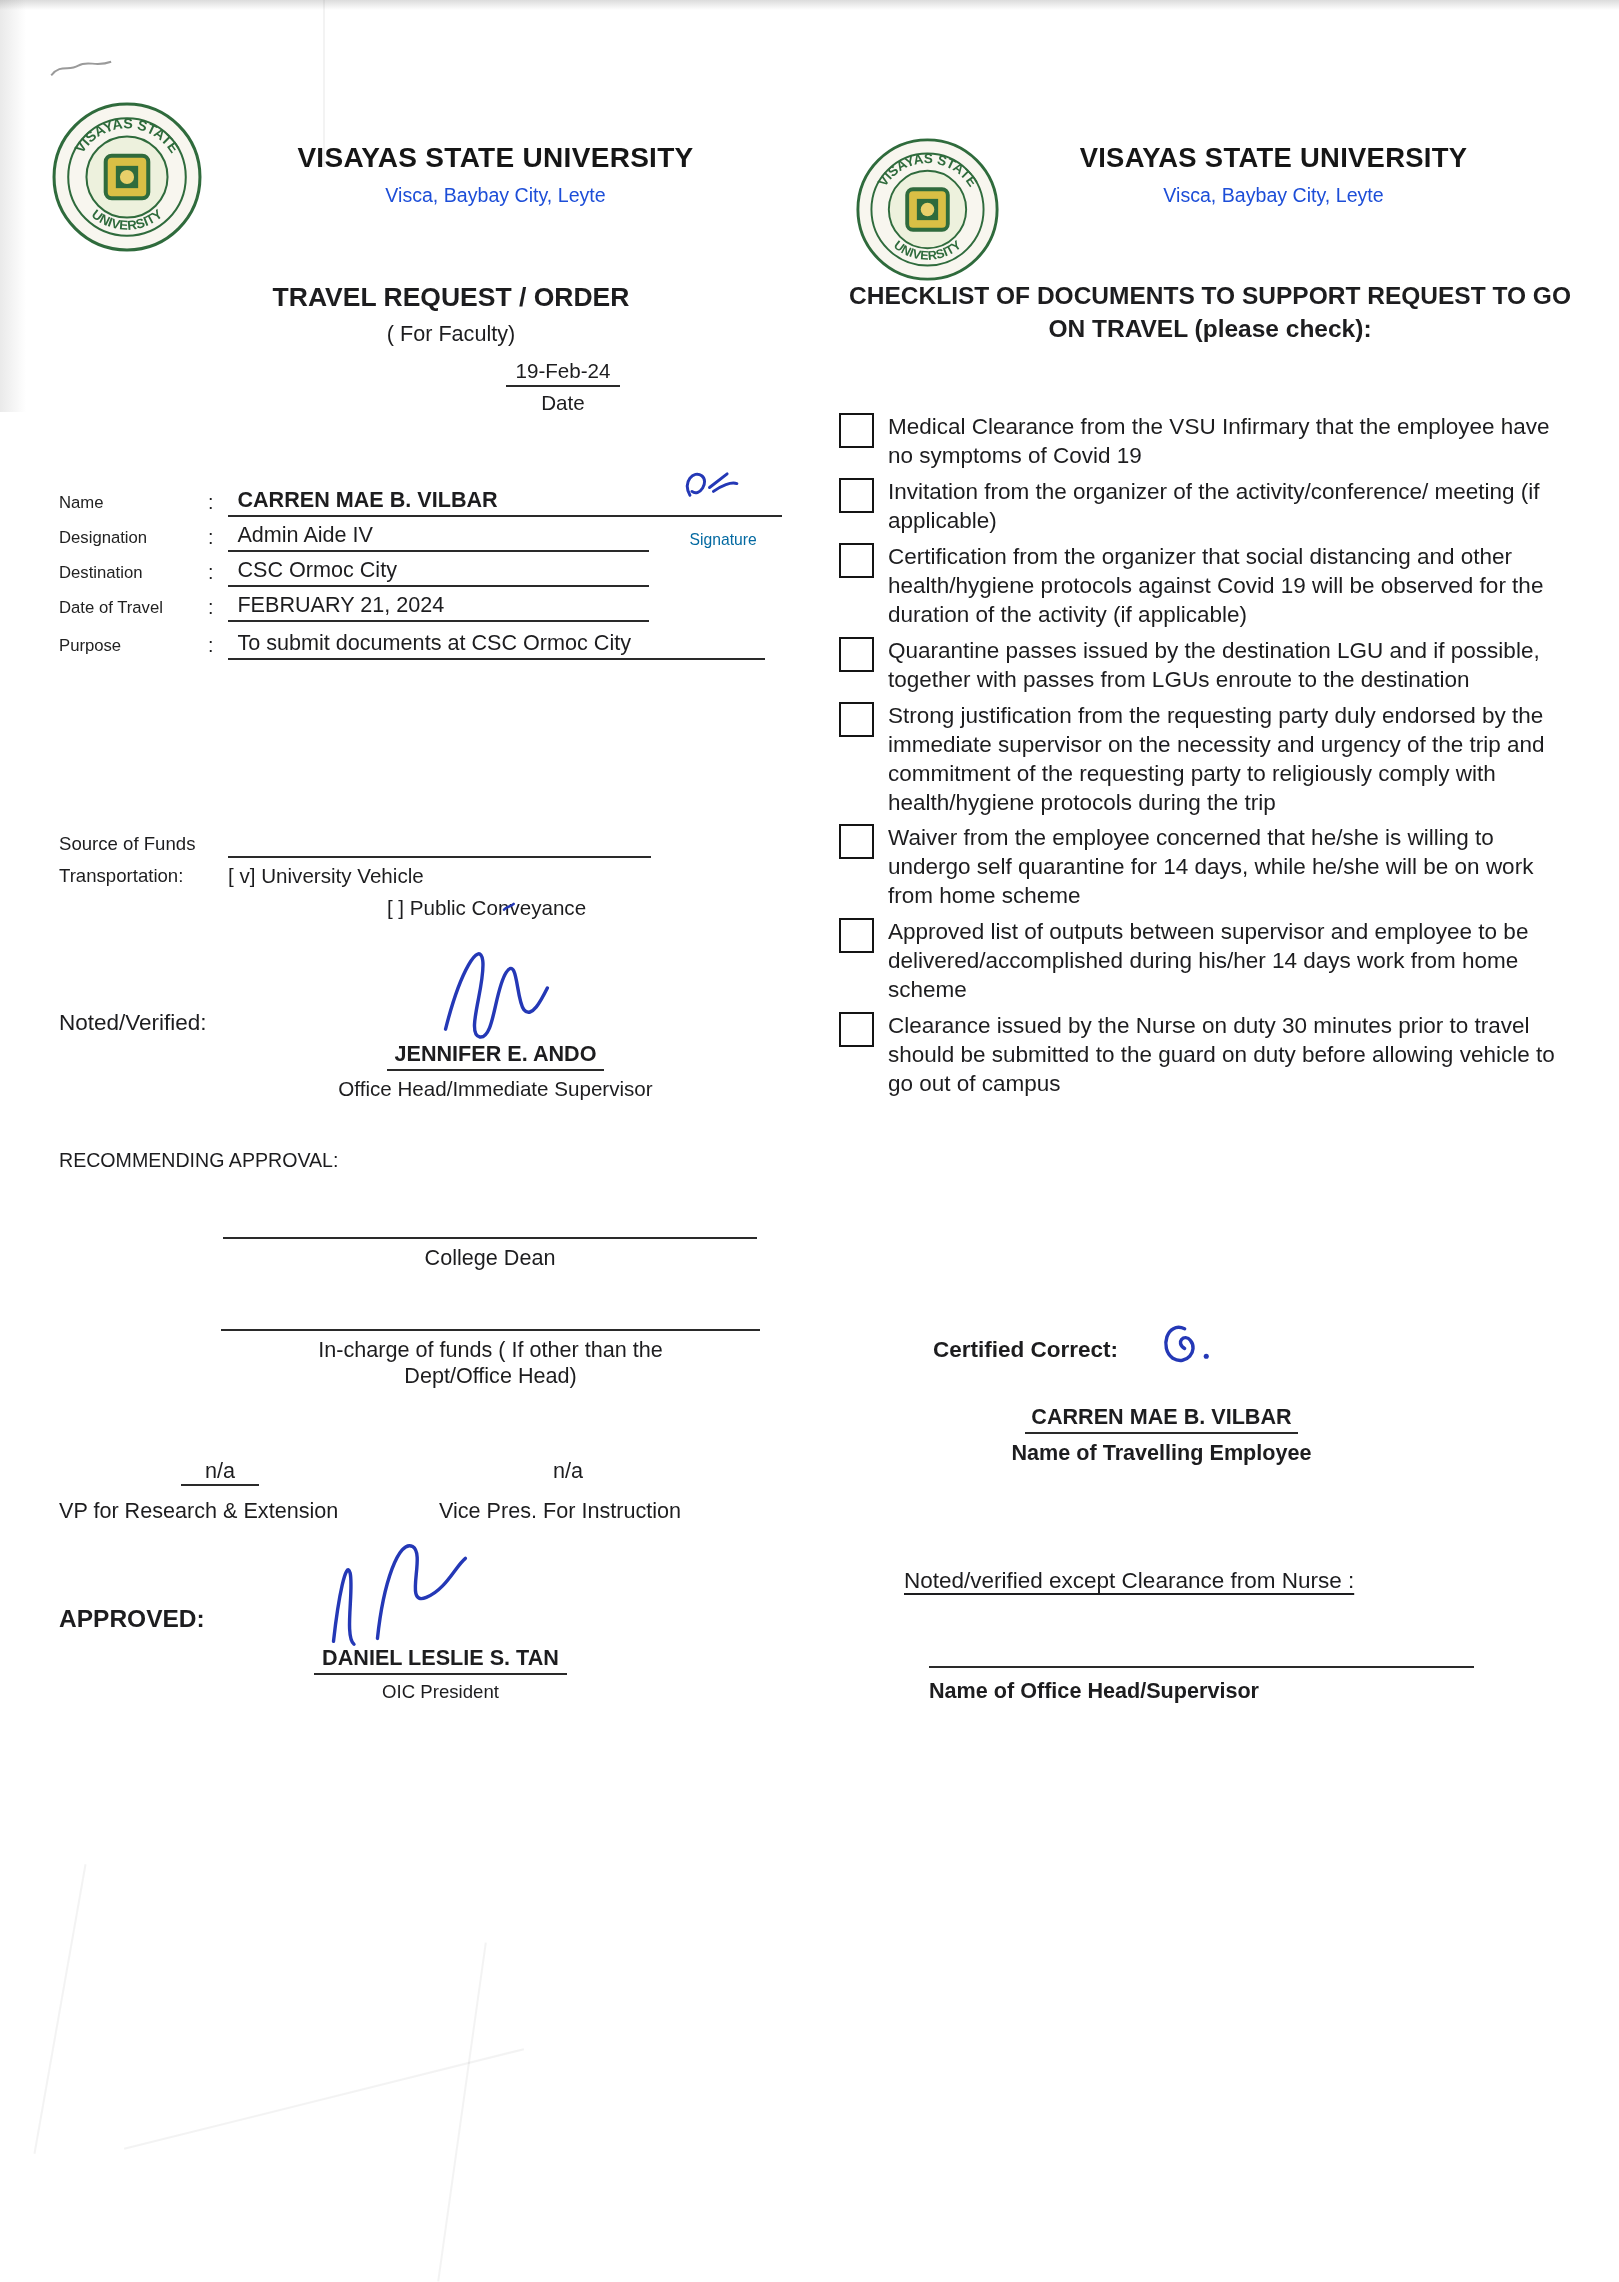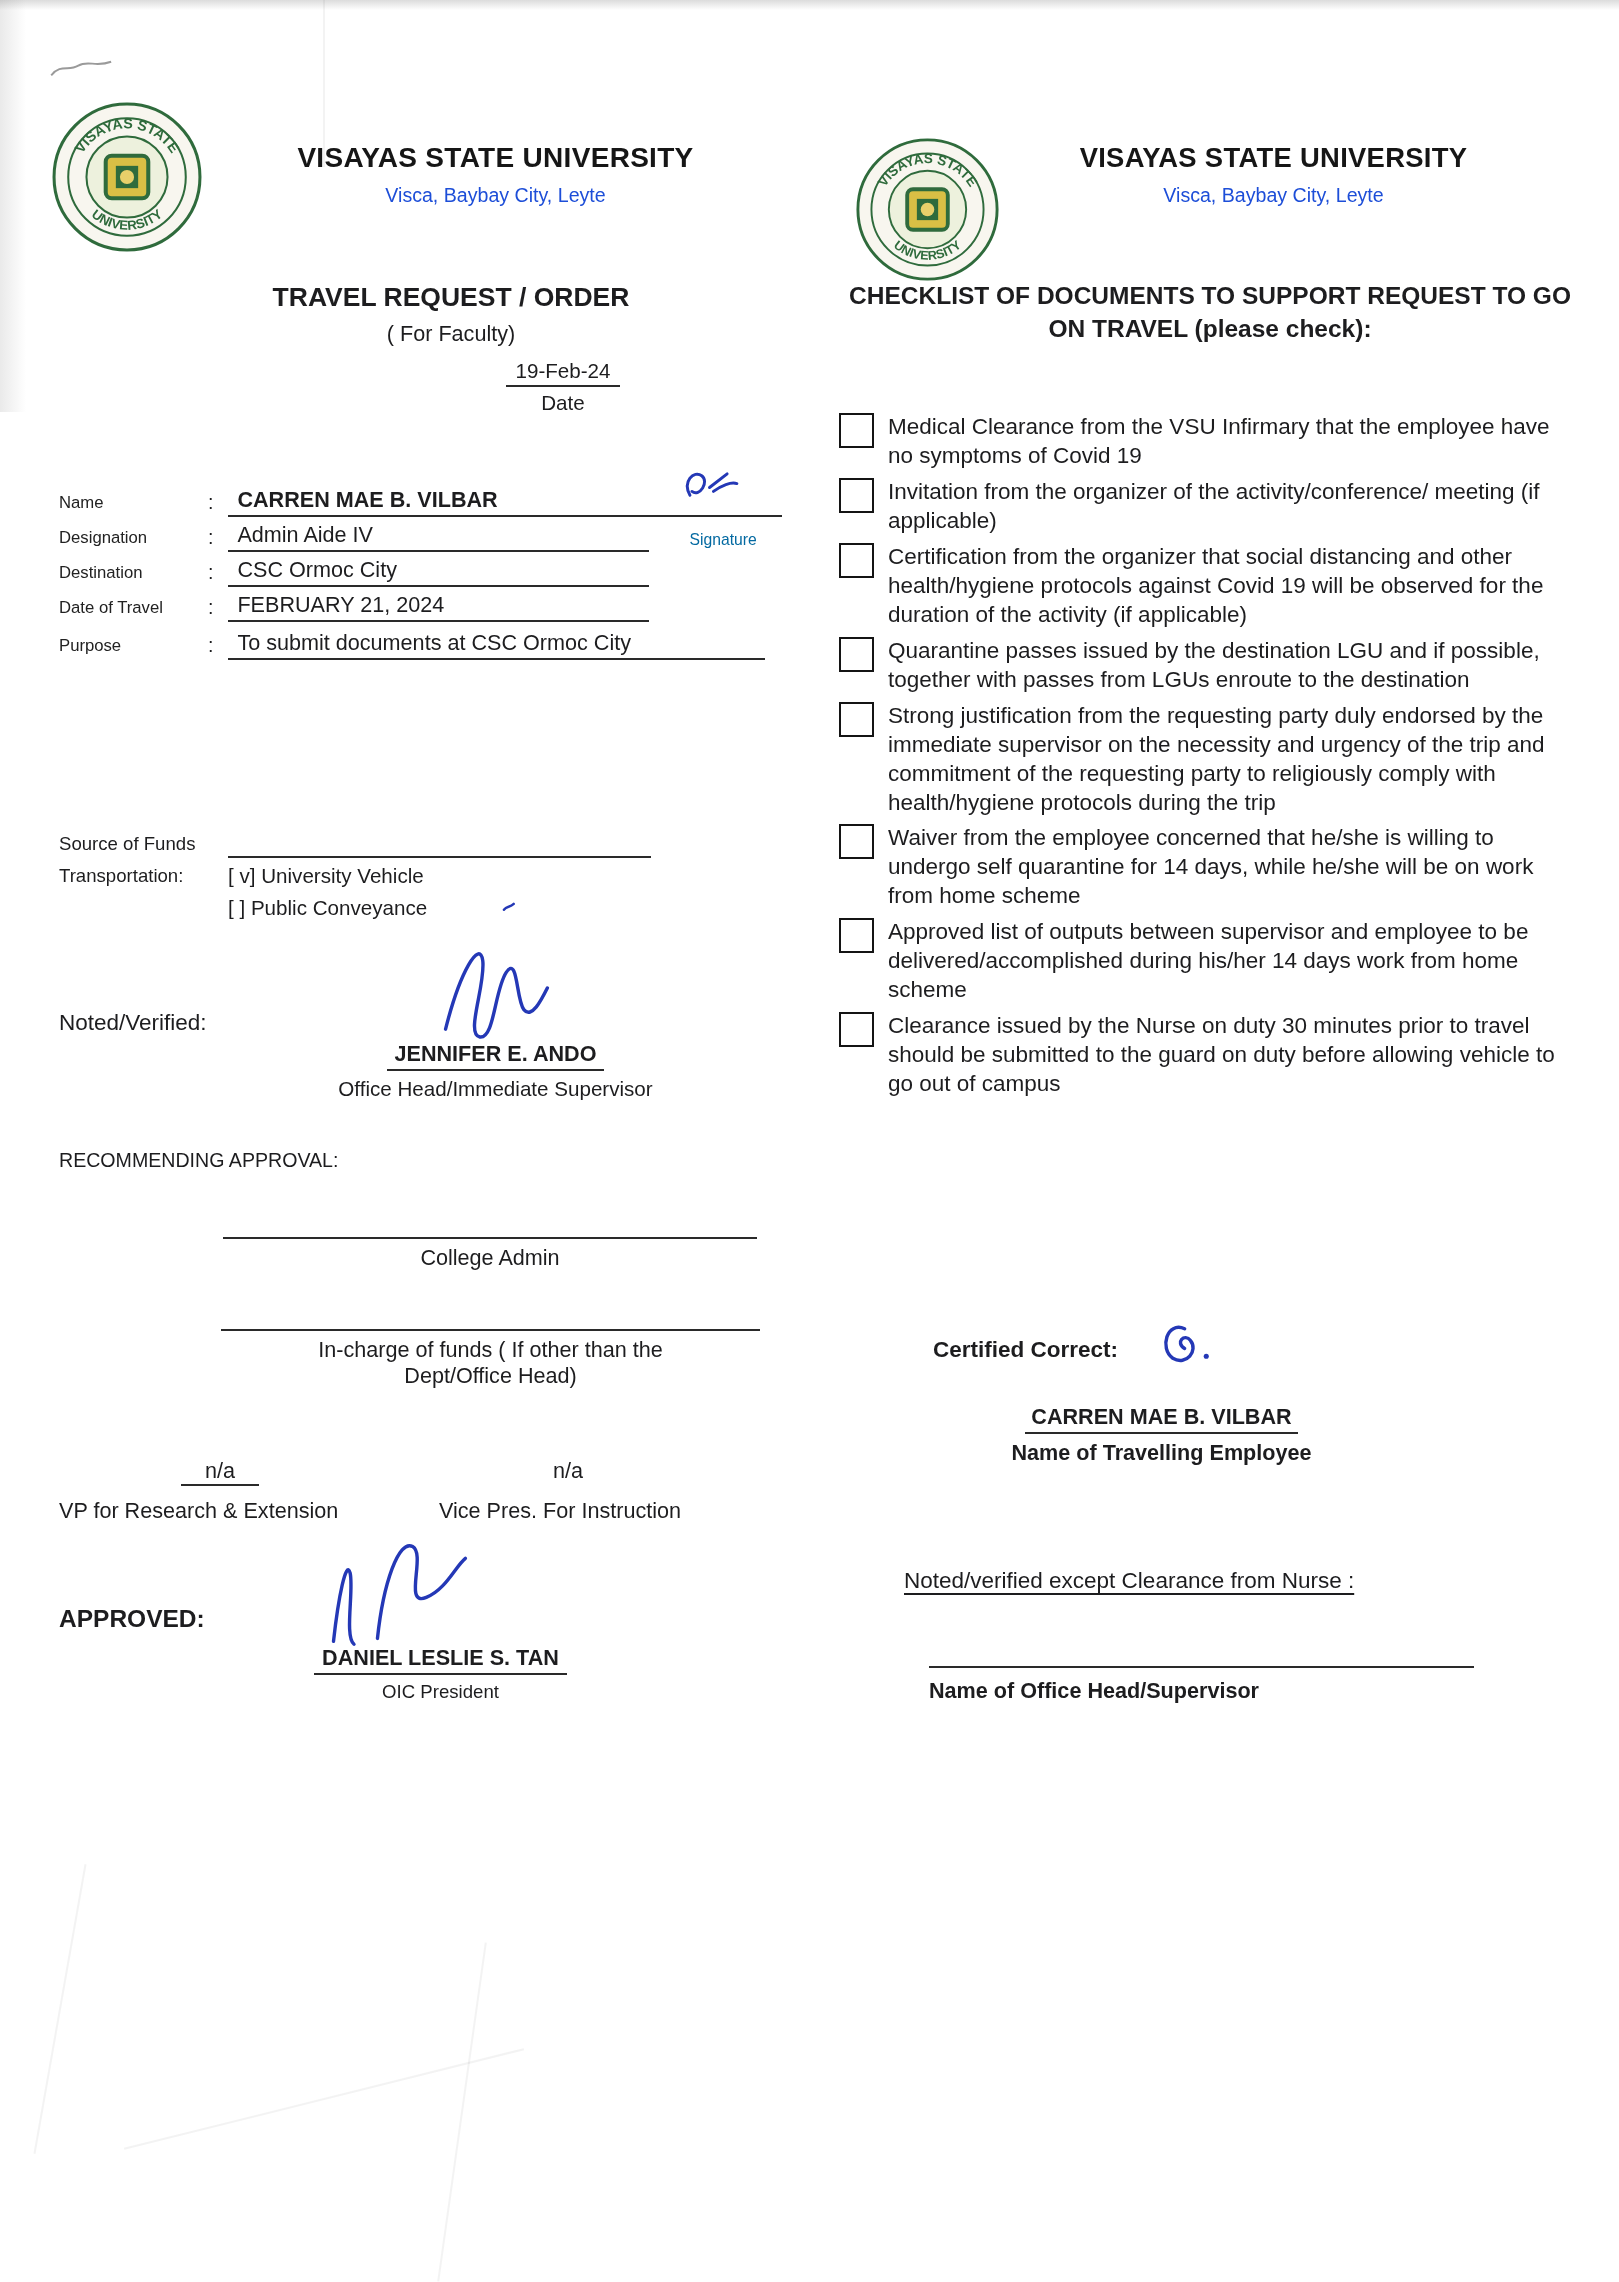--- a/index.html
+++ b/index.html
@@ -167,21 +167,21 @@
 
   <div class="abs" style="left:59px; top:826px; width:686px;">
     <div class="exp-row">
       <span class="exp-label">Source of Funds</span>
       <span class="exp-line"></span>
     </div>
     <div class="exp-row" style="position:relative;">
       <span class="exp-label">Transportation:</span>
       <span class="trans-opt">[ v] University Vehicle</span>
     </div>
-    <div class="exp-row" style="position:relative;">
+    <div class="exp-row" style="position:relative;justify-content:center;">
       <span class="exp-label"></span>
       <span class="trans-opt">[ ] Public Conveyance</span>
       <svg class="sig" style="left:441px; top:7.8px;" width="19.6" height="19.6" viewBox="0 0 20 20">
         <path d="M4 12 C 7 8, 10 10, 14 6" fill="none" stroke="#2438b6" stroke-width="2.5" stroke-linecap="round"></path>
       </svg>
     </div>
   </div>
 
   <div class="abs noted-label" style="left:59px; top:1010px;">Noted/Verified:</div>
   <svg class="sig" style="left:426px; top:931px;" width="137" height="118" viewBox="0 0 140 120">
@@ -189,21 +189,21 @@
   </svg>
   <div class="abs center" style="left:314px; top:1041px; width:363px;">
     <span class="sig-name">JENNIFER E. ANDO</span>
     <div class="sig-title">Office Head/Immediate Supervisor</div>
   </div>
 
   <div class="abs rec-label" style="left:59px; top:1149px;">RECOMMENDING APPROVAL:</div>
 
   <div class="abs" style="left:223px; top:1237px; width:534px;">
     <div class="rule"></div>
-    <div class="rule-caption">College Admin</div>
+    <div class="rule-caption">College Dean</div>
   </div>
 
   <div class="abs" style="left:221px; top:1329px; width:539px;">
     <div class="rule"></div>
     <div class="rule-caption" style="width:421px; margin-left:59px;">In-charge of  funds ( If other than the Dept/Office Head)</div>
   </div>
 
   <div class="abs na uline center" style="left:181px; top:1458px; width:78px;">n/a</div>
   <div class="abs na center" style="left:529px; top:1458px; width:78px;">n/a</div>
   <div class="abs vp-label" style="left:59px; top:1498px;">VP for Research &amp; Extension</div>

